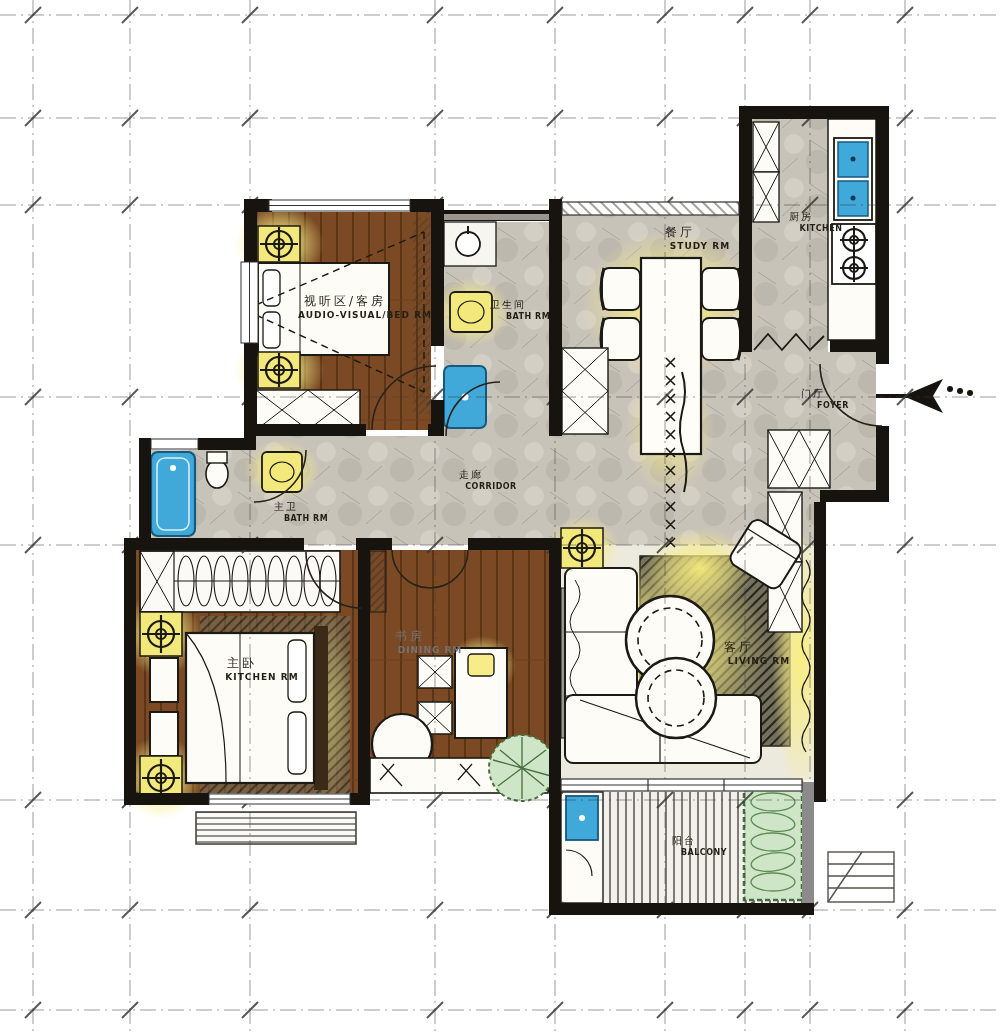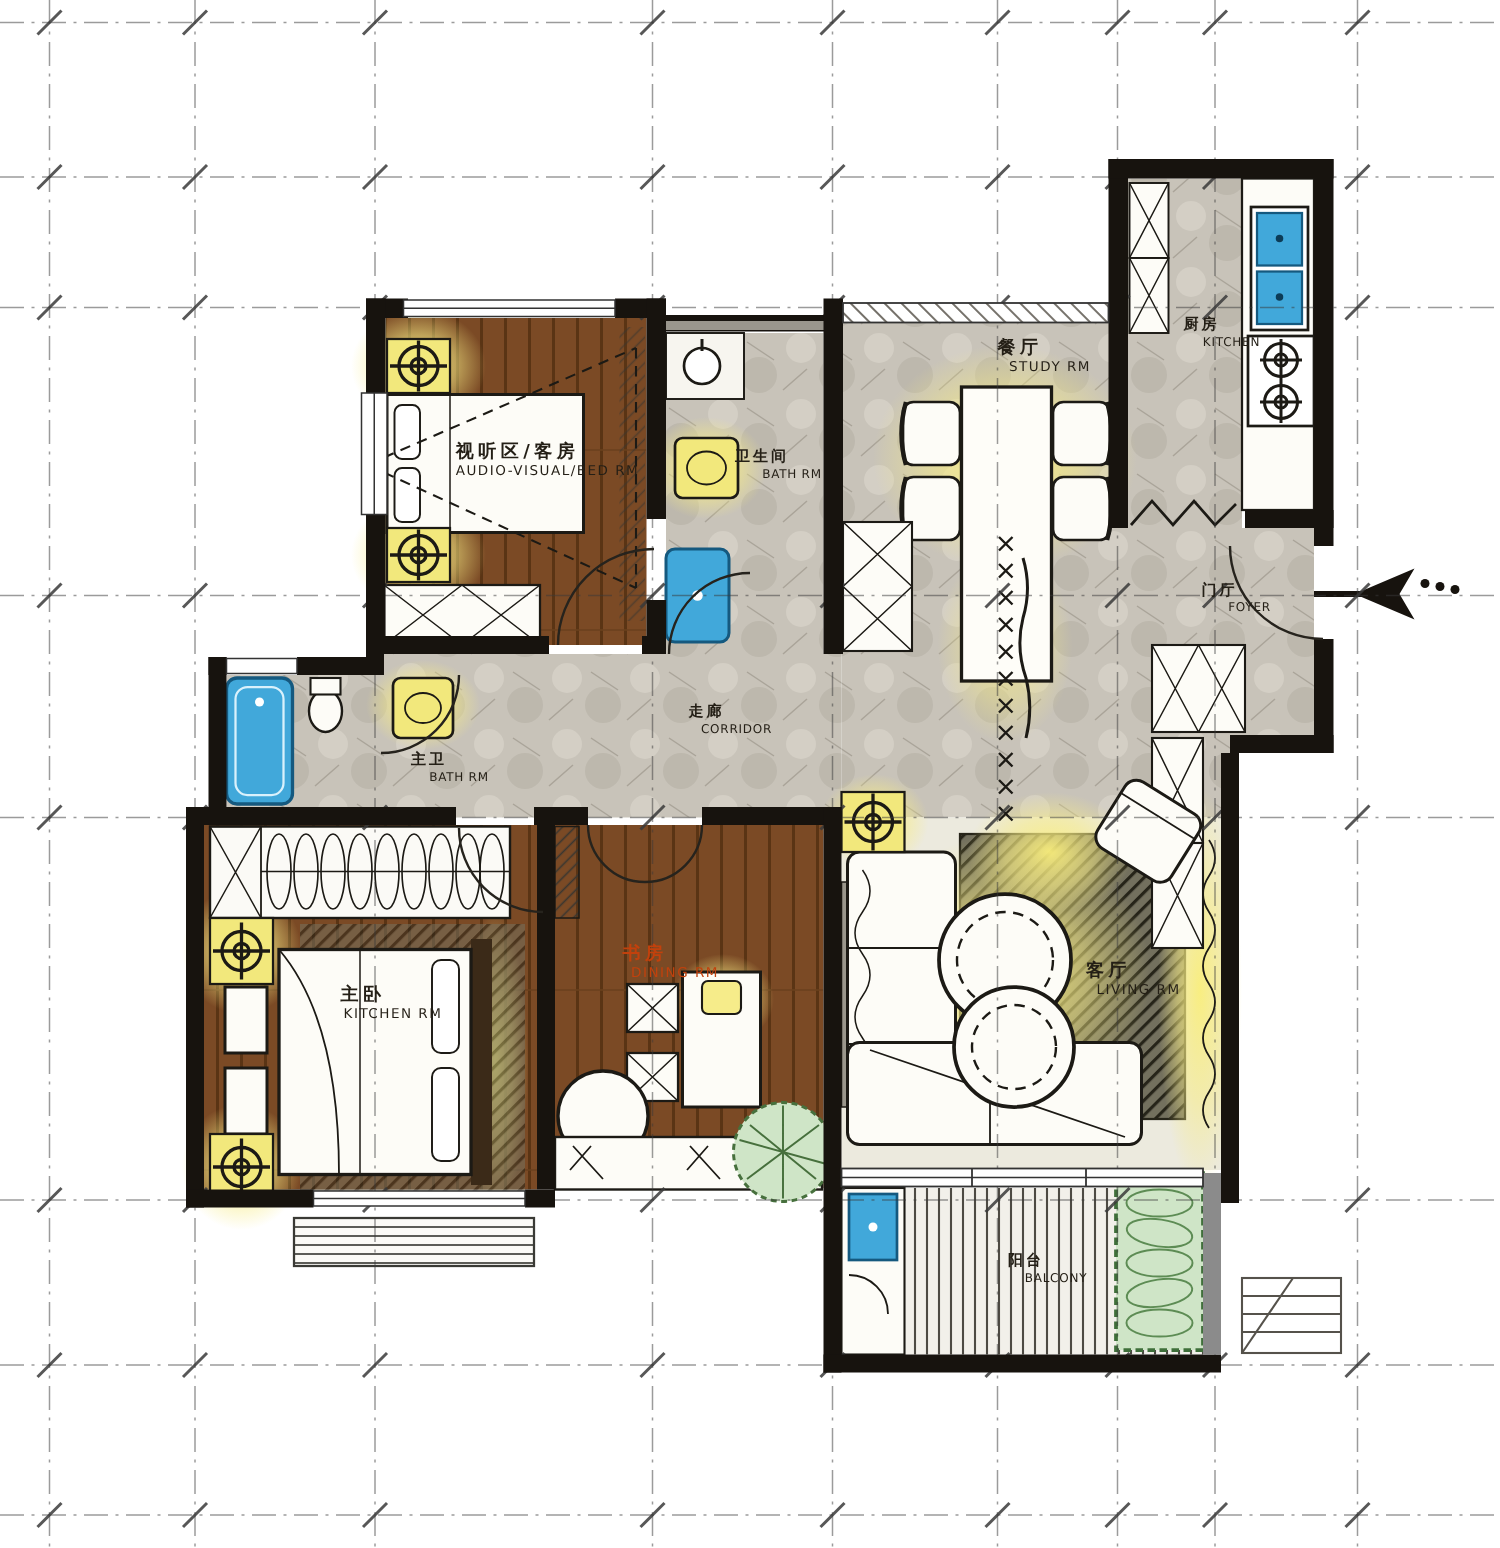--- a/index.html
+++ b/index.html
@@ -1,22 +1,22 @@
 <!DOCTYPE html>
 <html><head>
 <meta charset="utf-8">
 <style>
   html,body{margin:0;padding:0;background:#e9e7e2;}
   .stage{position:relative;width:1000px;height:1032px;background:#ffffff;overflow:hidden;
          font-family:"DejaVu Sans",sans-serif;}
   .stage svg{position:absolute;left:0;top:0;}
   .room-label{position:absolute;transform:translate(-50%,-50%);text-align:center;
               color:#241f16;pointer-events:none;white-space:nowrap;}
-  .room-label .zh{display:block;font-weight:700;font-size:12px;letter-spacing:3px;}
-  .room-label .en{display:block;font-weight:400;font-size:9px;letter-spacing:1px;margin-left:40px;}
+  .room-label .zh{display:block;font-weight:400;font-size:12px;letter-spacing:3px;}
+  .room-label .en{display:block;font-weight:700;font-size:9px;letter-spacing:1px;margin-left:40px;}
   .room-label.small .zh{font-size:10px;letter-spacing:2px;}
   .room-label.small .en{font-size:8px;letter-spacing:.5px;}
 </style>
 </head>
 <body>
 
 <div class="stage">
 <svg width="1000" height="1032" viewBox="0 0 1000 1032">
   <defs>
     <pattern id="planks" width="16" height="120" patternUnits="userSpaceOnUse">
@@ -492,21 +492,21 @@
     <span class="en">CORRIDOR</span>
   </div>
   <div class="room-label small" style="left:286px;top:511px">
     <span class="zh">主卫</span>
     <span class="en">BATH RM</span>
   </div>
   <div class="room-label" style="left:242px;top:668px">
     <span class="zh">主卧</span>
     <span class="en">KITCHEN RM</span>
   </div>
-  <div class="room-label" style="left:430px;top:641px;color:#c2410c">
+  <div class="room-label" style="left:410px;top:641px;color:#737373">
     <span class="zh">书房</span>
     <span class="en">DINING RM</span>
   </div>
   <div class="room-label" style="left:739px;top:652px">
     <span class="zh">客厅</span>
     <span class="en">LIVING RM</span>
   </div>
   <div class="room-label small" style="left:684px;top:845px">
     <span class="zh">阳台</span>
     <span class="en">BALCONY</span>

